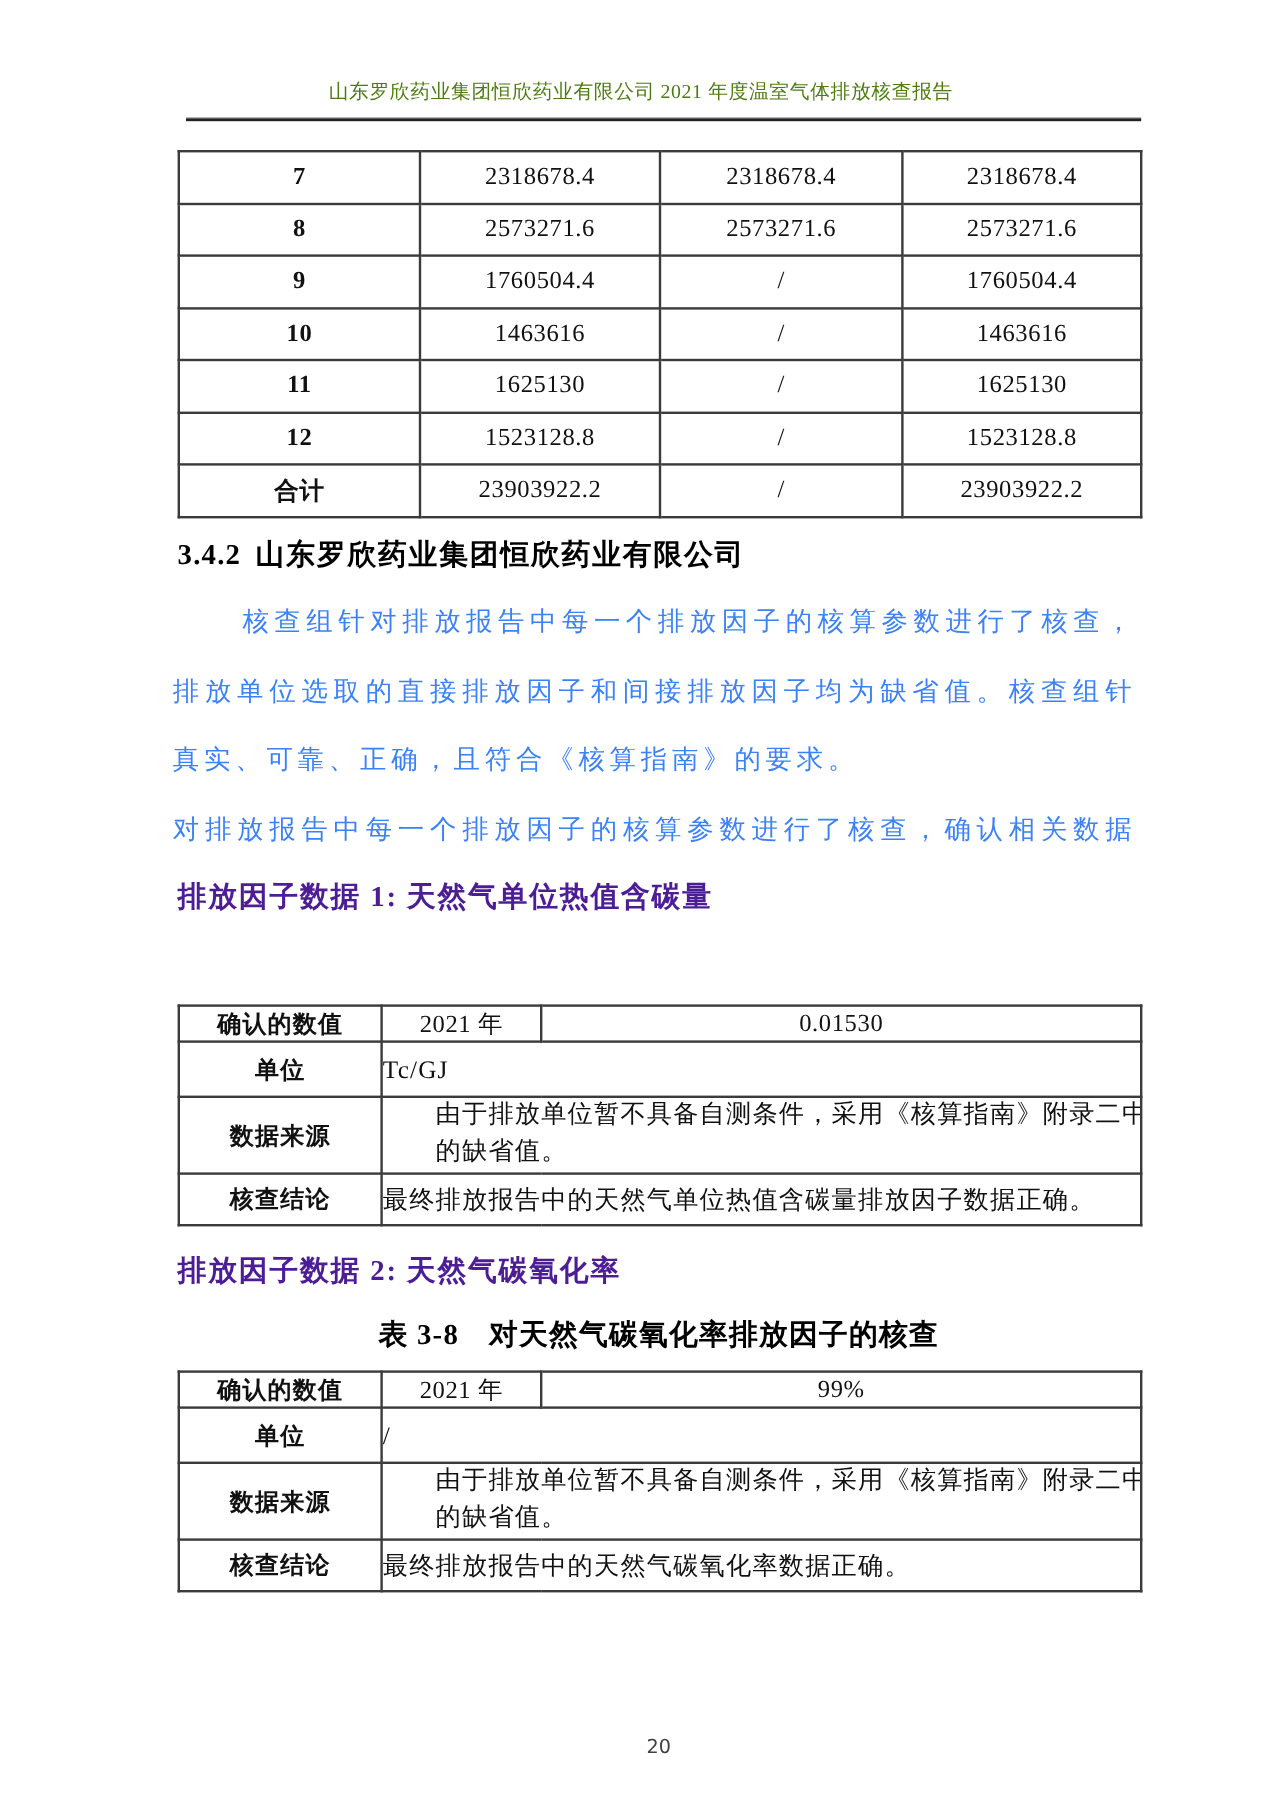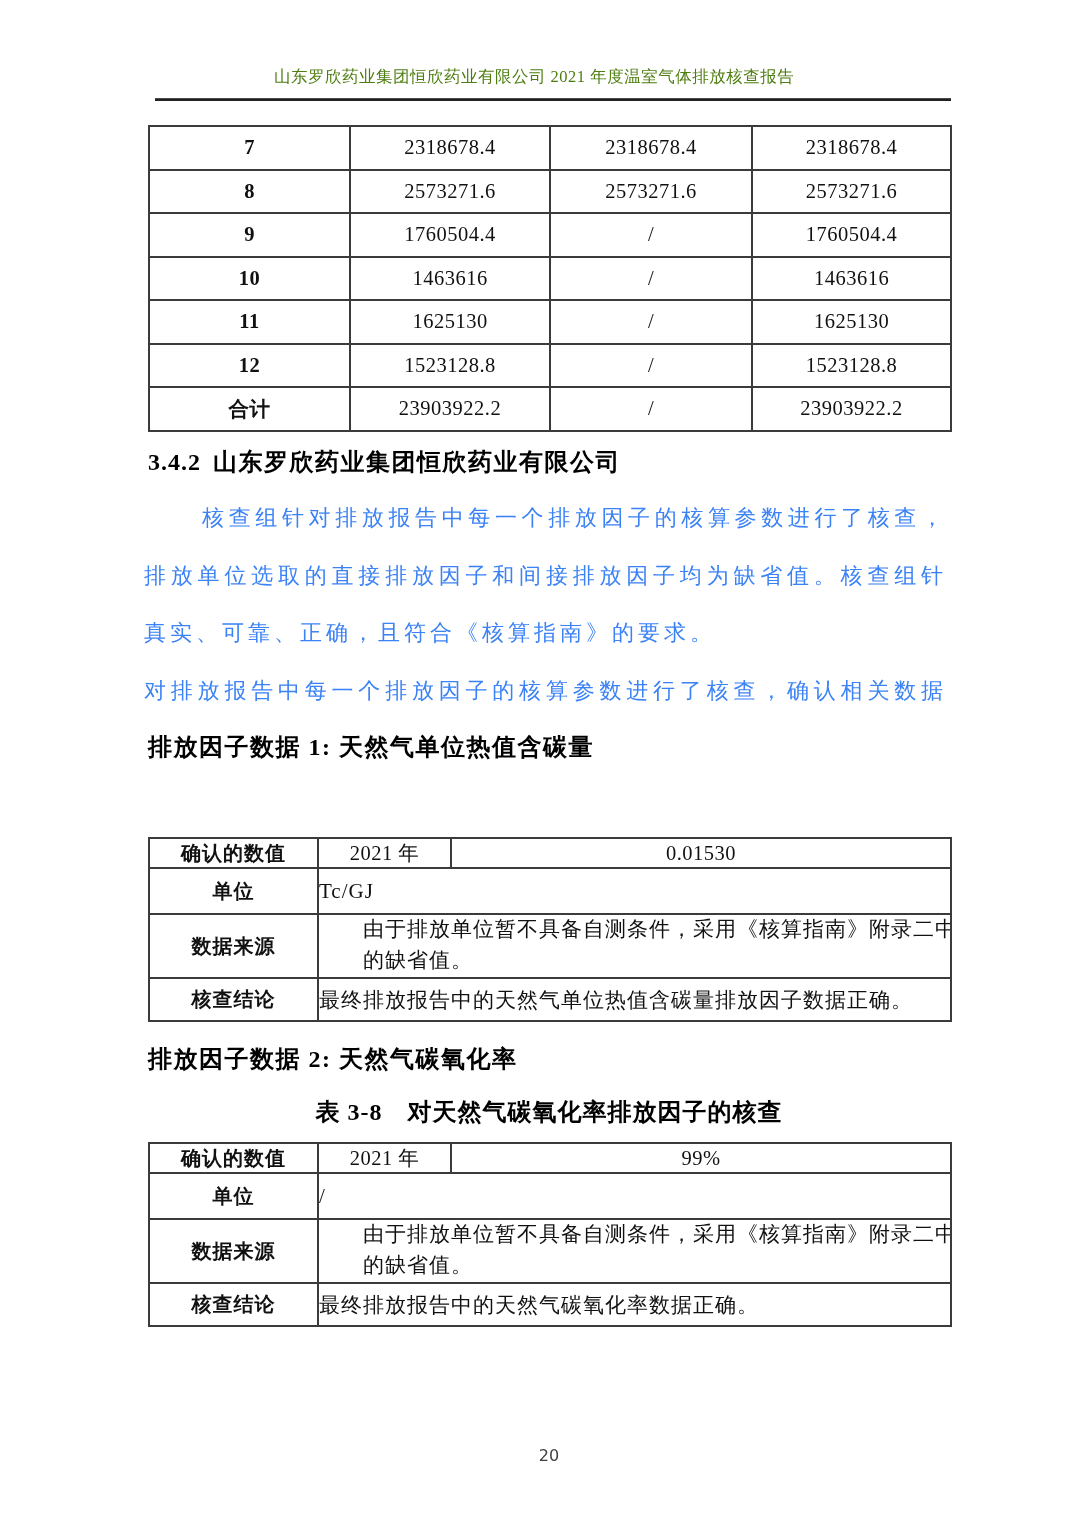--- a/index.html
+++ b/index.html
@@ -70,21 +70,21 @@
   }
   .pline { line-height: 57.6px; letter-spacing: 4px; white-space: nowrap; }
   .pline.jl { text-align: justify; text-align-last: justify; white-space: normal; }
   .pline.indent { text-indent: 58px; }
   
   .ef-heading {
     position: absolute;
     left: 148px; width: 810px;
     font-size: 24px;
     font-weight: 700;
-    color: #000000;
+    color: #4c1d95;
     letter-spacing: 1.5px;
     white-space: pre-wrap;
   }
   .ef1 { top: 731px; }
   .ef2 { top: 1043px; }
   .tbl-title {
     position: absolute;
     left: 148px; width: 802px;
     text-align: center;
     font-size: 24px;

